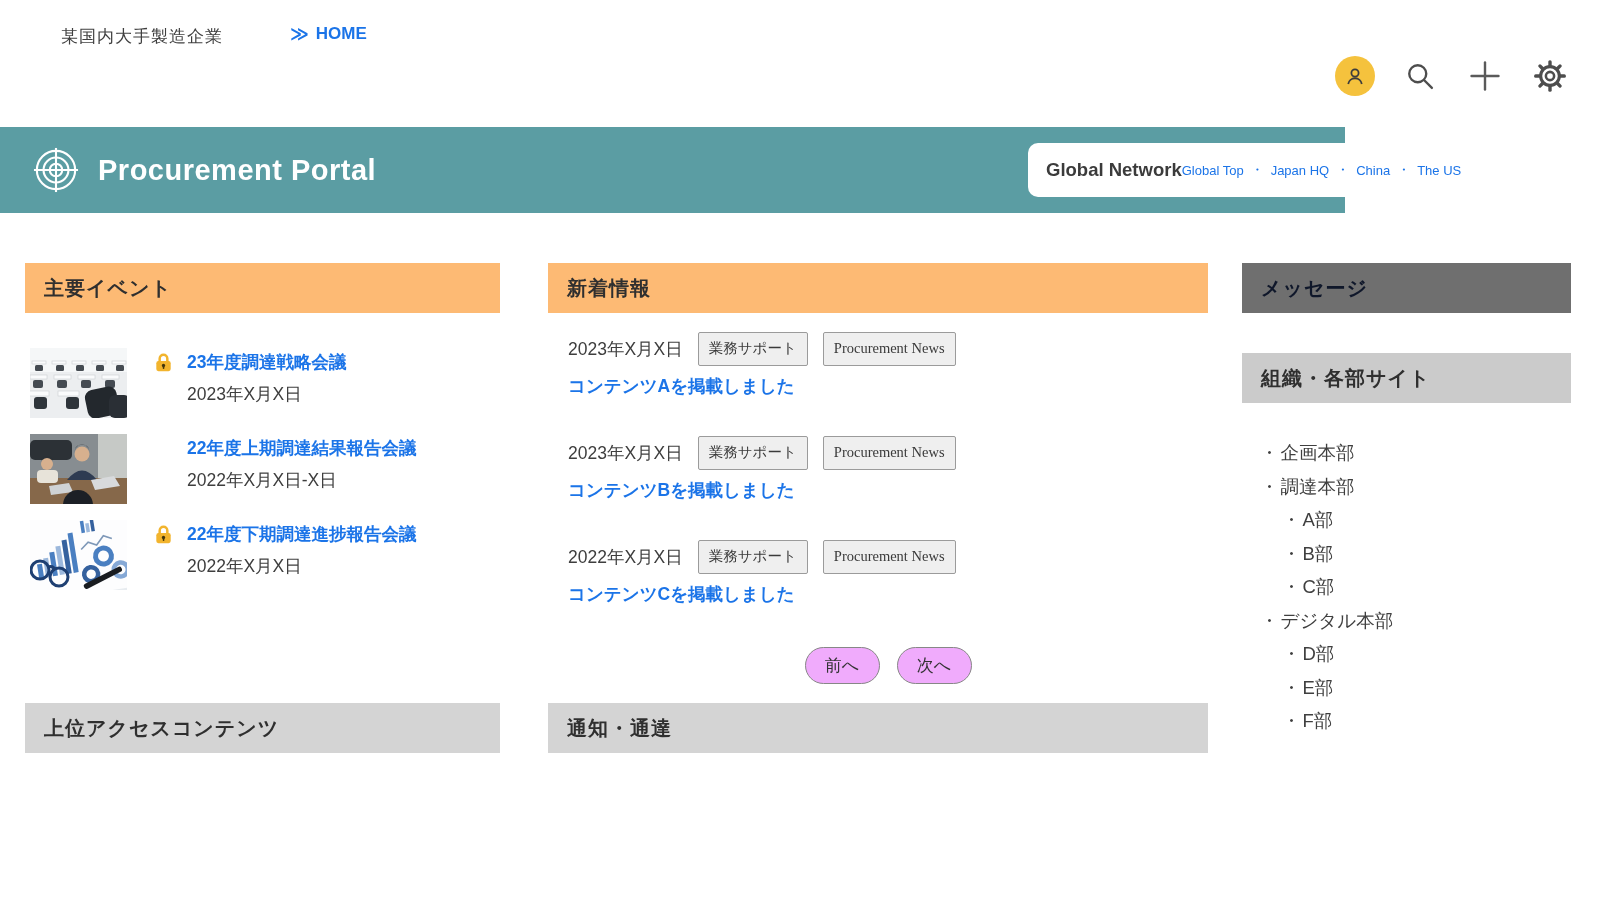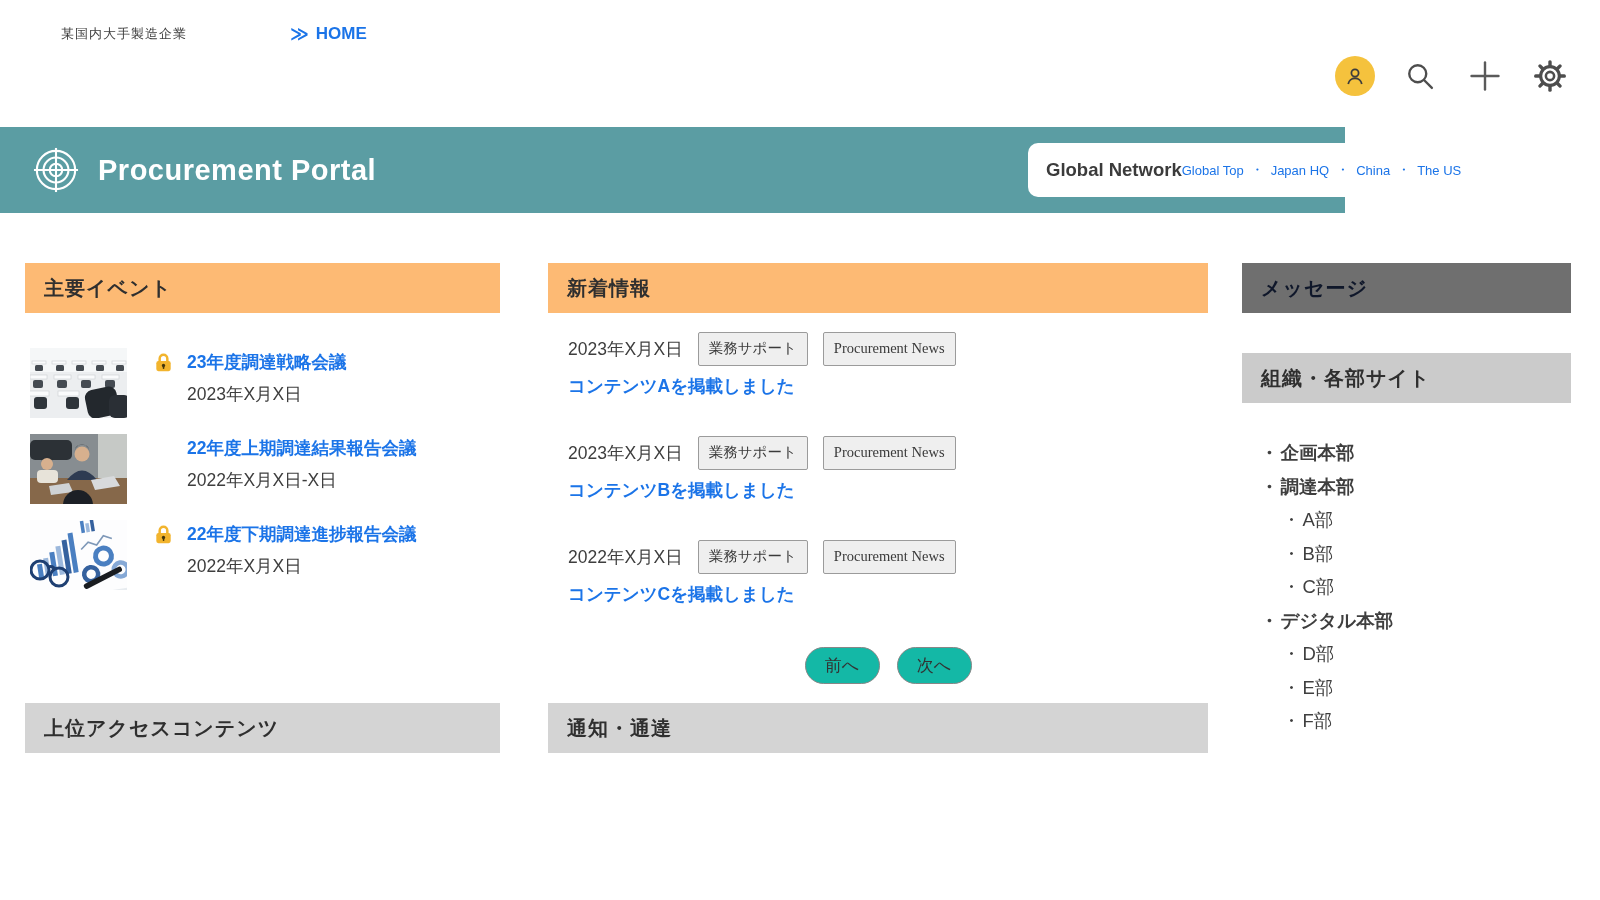--- a/index.html
+++ b/index.html
@@ -2,21 +2,21 @@
 <html lang="ja"><head>
 <meta charset="utf-8">
 <style>
   * { margin:0; padding:0; box-sizing:border-box; }
   html,body { background:#ffffff; }
   body { font-family:"Liberation Sans","DejaVu Sans",sans-serif; color:#3a3a3a; }
   .page { position:relative; width:1600px; height:900px; background:#fff; overflow:hidden; }
 
   
   .topbar { position:absolute; left:0; top:0; width:1600px; height:127px; background:#fff; }
-  .company { position:absolute; left:61px; top:25px; font-size:13px; color:#3f3f3f; letter-spacing:1px; }
+  .company { position:absolute; left:61px; top:25px; font-size:17px; color:#3f3f3f; letter-spacing:1px; }
   .home-link { position:absolute; left:290px; top:23px; font-size:17px; font-weight:600; color:#1b74e8; text-decoration:none; display:flex; align-items:center; gap:7px; cursor:pointer; }
   .home-chevron { font-size:18px; font-weight:700; }
   .site-title { position:absolute; left:60px; top:62px; font-size:30px; font-weight:700; color:#353535; letter-spacing:1px; }
   .top-icons { position:absolute; right:30px; top:56px; display:flex; align-items:center; gap:25px; }
   .avatar { width:40px; height:40px; border-radius:50%; background:#f5c23d; display:flex; align-items:center; justify-content:center; cursor:pointer; }
   .icon-btn { width:40px; height:40px; display:flex; align-items:center; justify-content:center; background:none; border:none; cursor:pointer; }
 
   
   .band { position:absolute; left:0; top:127px; width:1345px; height:86px; background:#5b9da3; }
   .band-logo { position:absolute; left:33px; top:20px; }
@@ -51,27 +51,27 @@
   .ev-date { margin-left:35px; margin-top:8px; font-size:17.5px; color:#3e3e3e; }
 
   
   .news { margin-top:22px; padding-left:20px; }
   .news-item { margin-bottom:41px; }
   .news-meta { display:flex; align-items:center; height:27px; }
   .news-date { font-size:17.5px; color:#3e3e3e; }
   .tag { display:inline-flex; align-items:center; height:27px; padding:16px 10px; margin-left:15px; background:#efefef; border:1px solid #9b9b9b; border-radius:2px; font-size:14.5px; color:#3a3a3a;font-family:Liberation Serif, serif; }
   .news-link { display:inline-block; margin-top:12px; font-size:17.5px; font-weight:700; color:#1b74e8; text-decoration:none; cursor:pointer; }
   .pager { display:flex; justify-content:center; gap:17px; margin-top:17px; }
-  .pill-btn { width:75px; height:37px; border:1.3px solid #878787; border-radius:19px; background:#14b8a6; font-size:17px; color:#333333; font-family:Liberation Serif, serif; cursor:pointer; display:flex; align-items:center; justify-content:center; }
+  .pill-btn { width:75px; height:37px; border:1.3px solid #878787; border-radius:19px; background:#f0abfc; font-size:17px; color:#333333; font-family:Liberation Serif, serif; cursor:pointer; display:flex; align-items:center; justify-content:center; }
 
   
   .side-gap { height:20px; }
   .org-list { margin-top:33px; font-size:18.5px; color:#3f3f3f; }
   .org-item { line-height:33.5px; cursor:pointer; white-space:nowrap; }
-  .lvl0 { padding-left:18px;font-weight:bold; }
+  .lvl0 { padding-left:18px; }
   .lvl1 { padding-left:40px; }
   .bullet { margin-right:2px; }
 </style>
 </head>
 <body>
 
 <div class="page">
 
   <header class="topbar">
     <div class="company">某国内大手製造企業</div>

